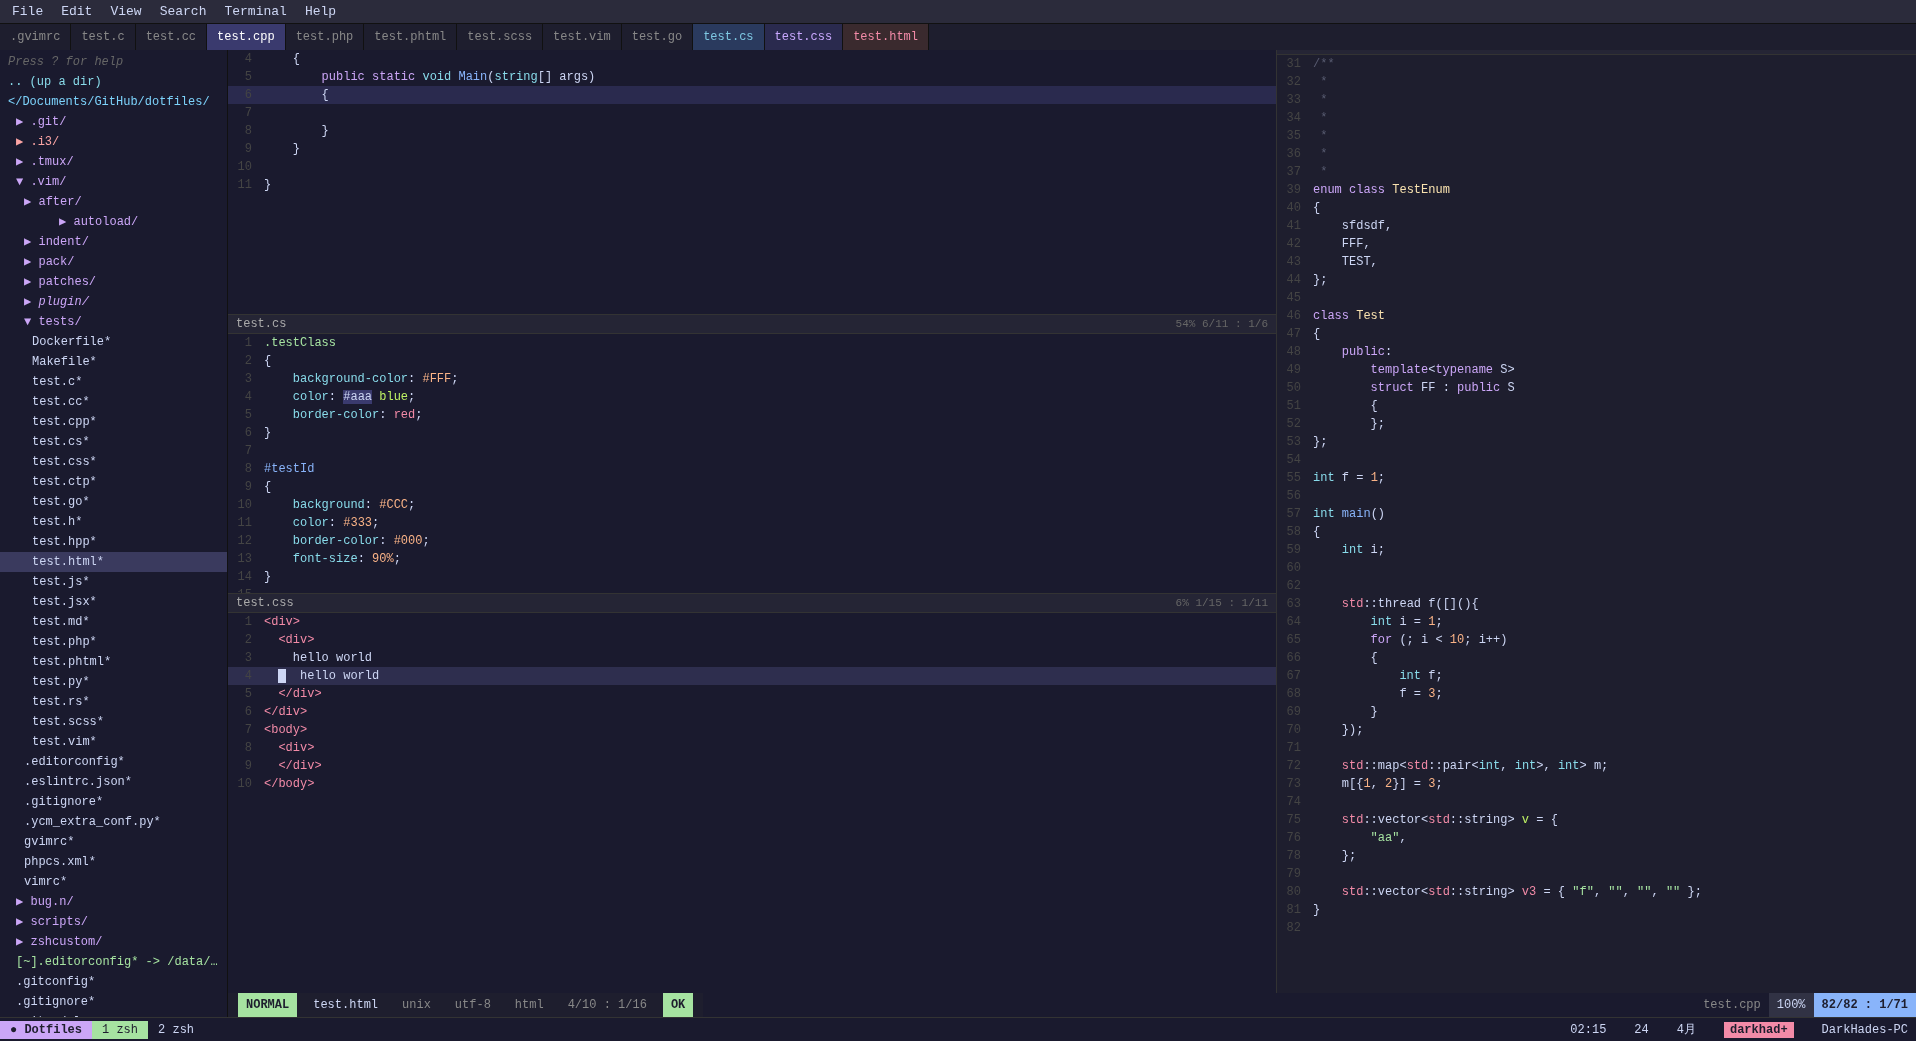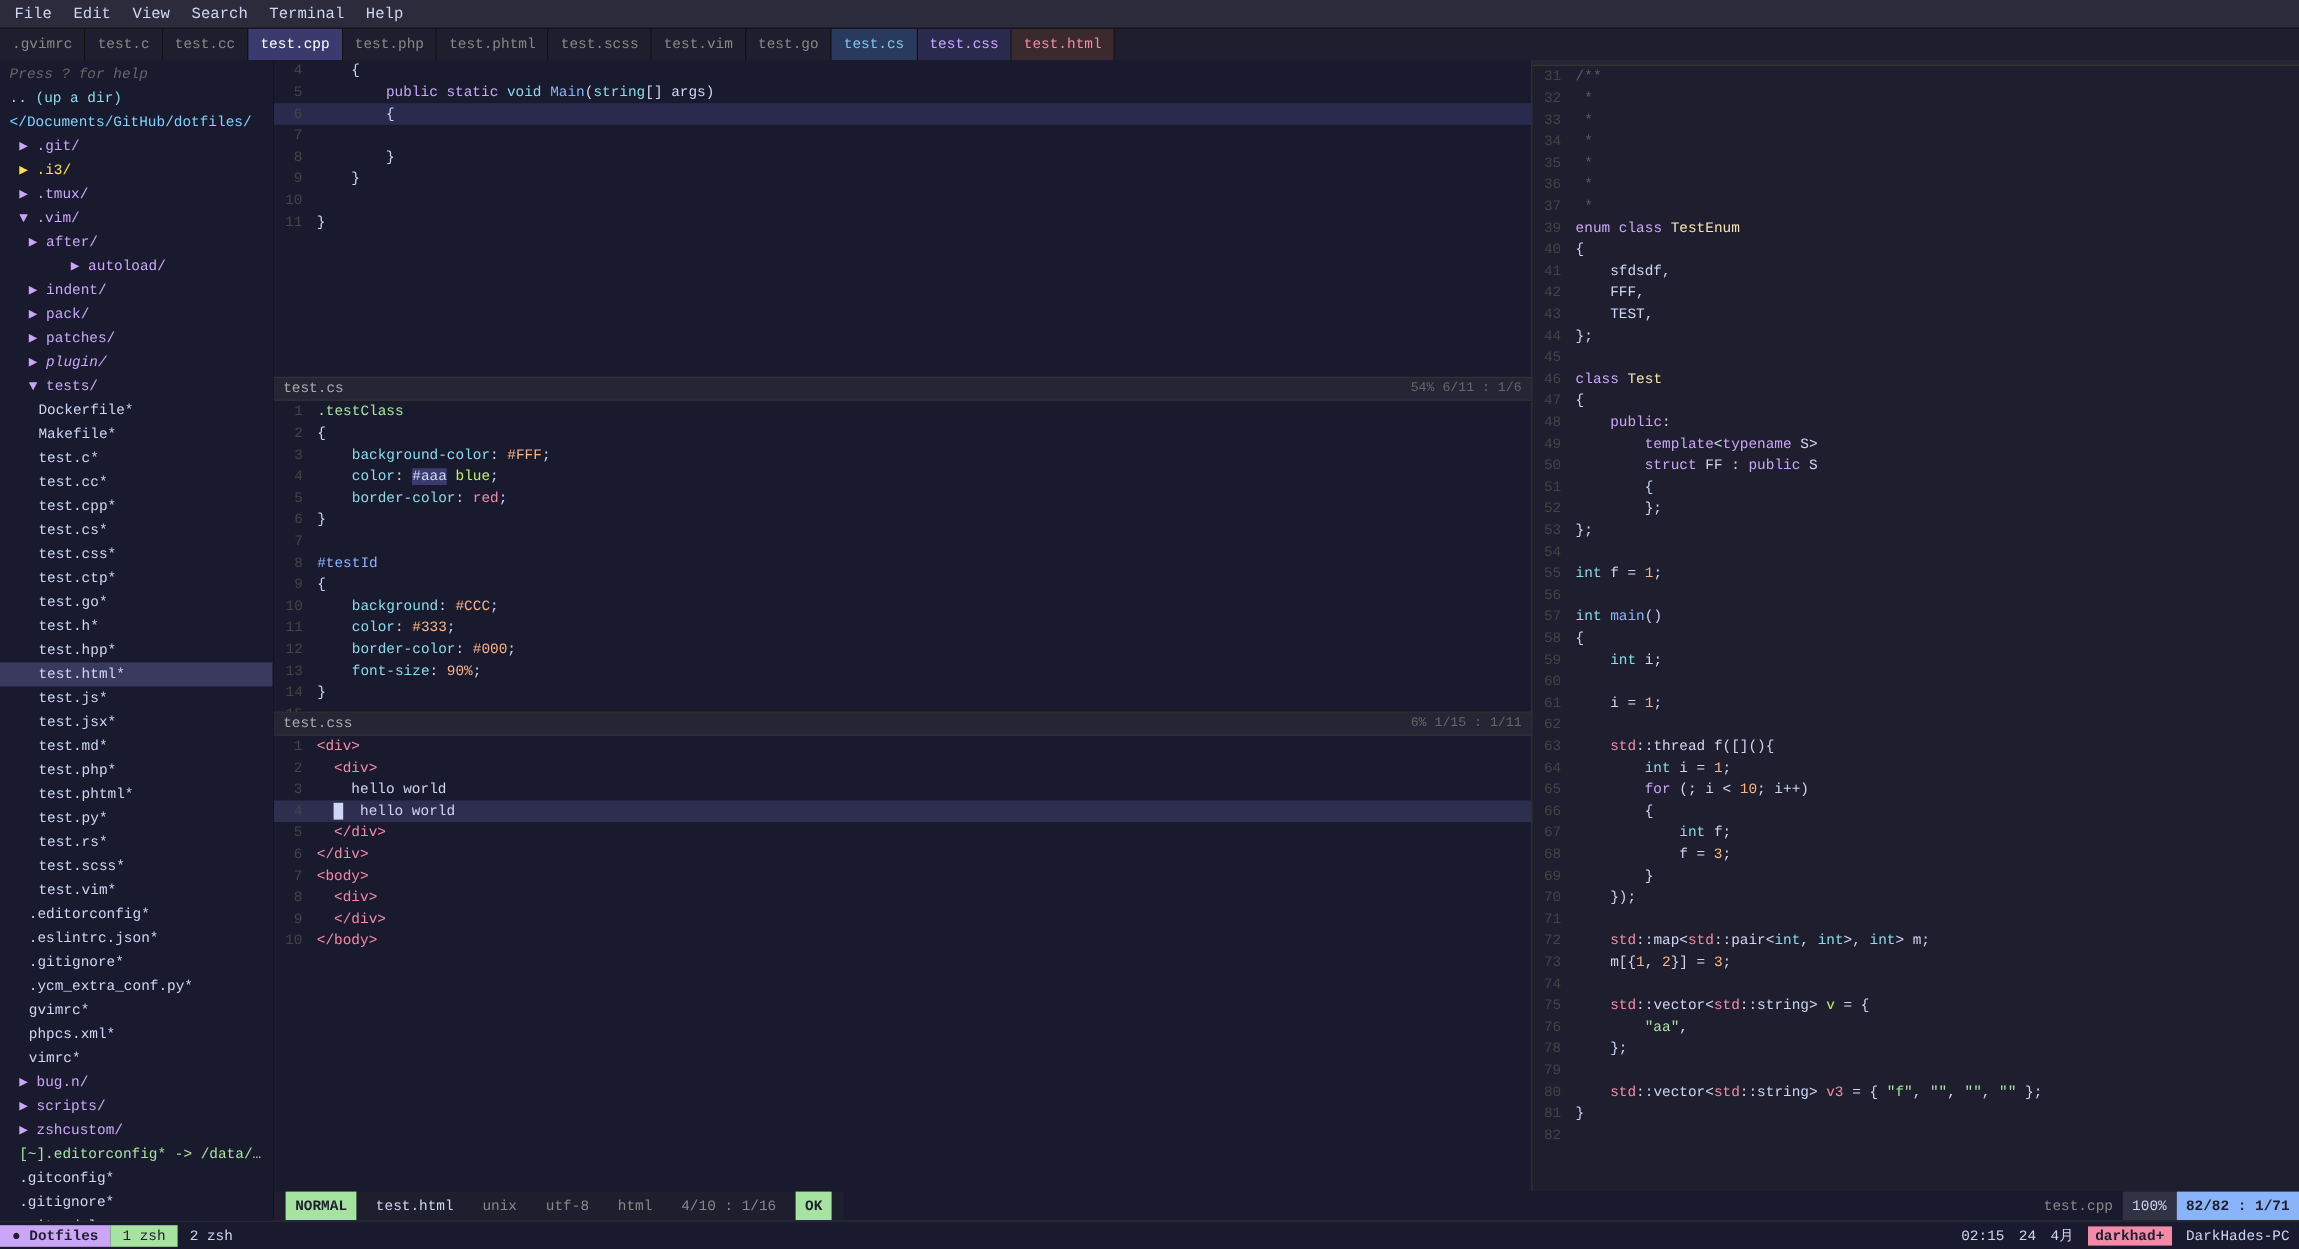--- a/index.html
+++ b/index.html
@@ -278,21 +278,21 @@
       color: #1e1e2e;
       font-weight: bold;
     }
     .bottom-tab.zsh1 { background: #a6e3a1; color: #1e1e2e; }
     .bottom-tab.zsh2 { color: #cdd6f4; }
     .bottom-right {
       margin-left: auto;
       display: flex;
       align-items: center;
       padding-right: 8px;
-      gap: 12px;
+      gap: 28px;
       color: #888;
       font-size: 12px;
     }
     .bottom-right .time-info { color: #cdd6f4; }
     .bottom-right .theme-badge {
       background: #f38ba8;
       color: #1e1e2e;
       padding: 1px 6px;
       font-weight: bold;
     }
@@ -336,21 +336,21 @@
   <div class="tab active-html">test.html</div>
 </div>
 
 <div class="main">
 
   <div class="sidebar">
     <div class="sidebar-item" style="color:#666; font-style:italic;">Press ? for help</div>
     <div class="sidebar-item" style="color:#89dceb;">.. (up a dir)</div>
     <div class="sidebar-item" style="color:#7dd3fc;">&lt;/Documents/GitHub/dotfiles/</div>
     <div class="sidebar-item indent-1" style="color:#cba6f7;">▶ .git/</div>
-    <div class="sidebar-item indent-1" style="color:#fde047;">▶ .i3/</div>
+    <div class="sidebar-item indent-1" style="color:#fca5a5;">▶ .i3/</div>
     <div class="sidebar-item indent-1" style="color:#cba6f7;">▶ .tmux/</div>
     <div class="sidebar-item indent-1" style="color:#cba6f7;">▼ .vim/</div>
     <div class="sidebar-item indent-2" style="color:#cba6f7;">▶ after/</div>
     <div class="sidebar-item indent-2" style="color:#cba6f7;margin-left:35px;">▶ autoload/</div>
     <div class="sidebar-item indent-2" style="color:#cba6f7;">▶ indent/</div>
     <div class="sidebar-item indent-2" style="color:#cba6f7;">▶ pack/</div>
     <div class="sidebar-item indent-2" style="color:#cba6f7;">▶ patches/</div>
     <div class="sidebar-item indent-2" style="color:#cba6f7;font-style:italic;">▶ plugin/</div>
     <div class="sidebar-item indent-2" style="color:#cba6f7;">▼ tests/</div>
     <div class="sidebar-item indent-3">Dockerfile*</div>
@@ -677,24 +677,20 @@
             </div>
           <div class="code-line">
               <span class="line-num">59</span>
               <span class="line-content">    <span class="int-kw">int</span> i;</span>
             </div>
           <div class="code-line">
               <span class="line-num">60</span>
               <span class="line-content"></span>
             </div>
           <div class="code-line">
-              <span class="line-num">61</span>
-              <span class="line-content">    i = <span class="num">1</span>;</span>
-            </div>
-          <div class="code-line">
               <span class="line-num">62</span>
               <span class="line-content"></span>
             </div>
 
           <div class="code-line">
               <span class="line-num">63</span>
               <span class="line-content">    <span class="std-kw">std</span>::thread f([](){</span>
             </div>
           <div class="code-line">
               <span class="line-num">64</span>

